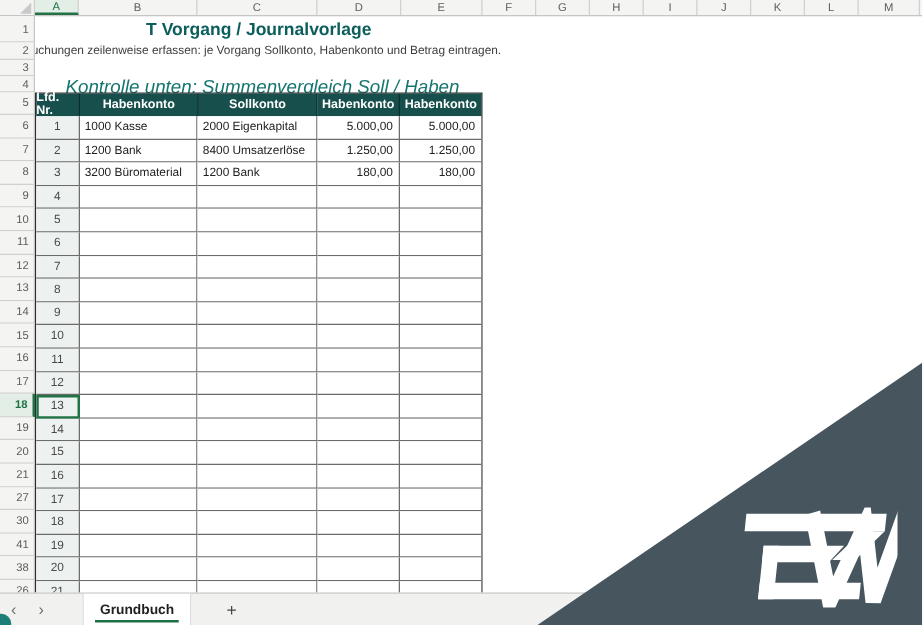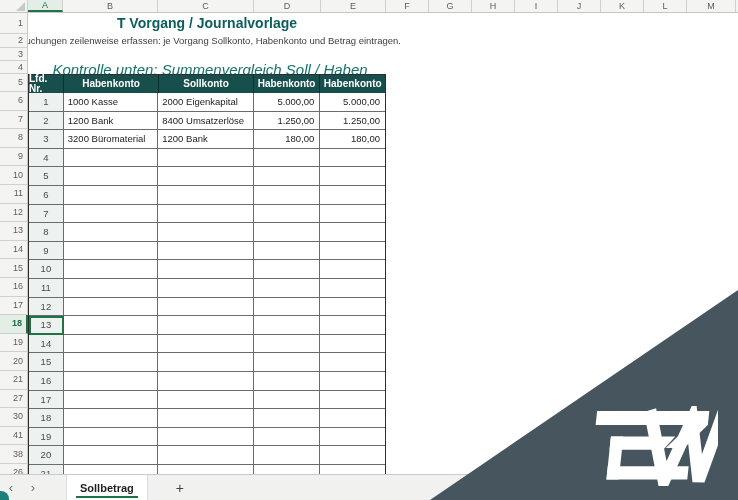--- a/index.html
+++ b/index.html
@@ -281,20 +281,20 @@
         <rect x="34" y="72" width="98" height="16"></rect>
       </g>
       <path d="M78,4 L104,90 L130,16 L146,90 L168,4" transform="skewX(-6)" fill="none" stroke="#ffffff" stroke-width="15" stroke-linejoin="miter"></path>
     </svg>
   </div>
 
   <div class="tabbar">
     <div class="navbtn">‹</div>
     <div class="navbtn">›</div>
     <div class="sheettab">
-      <span>Sollbetrag</span>
+      <span>Grundbuch</span>
       <span class="underline"></span>
     </div>
     <div class="addbtn">+</div>
   </div>
 
   <div class="corner-accent"></div>
 </div>
 
 </body></html>

